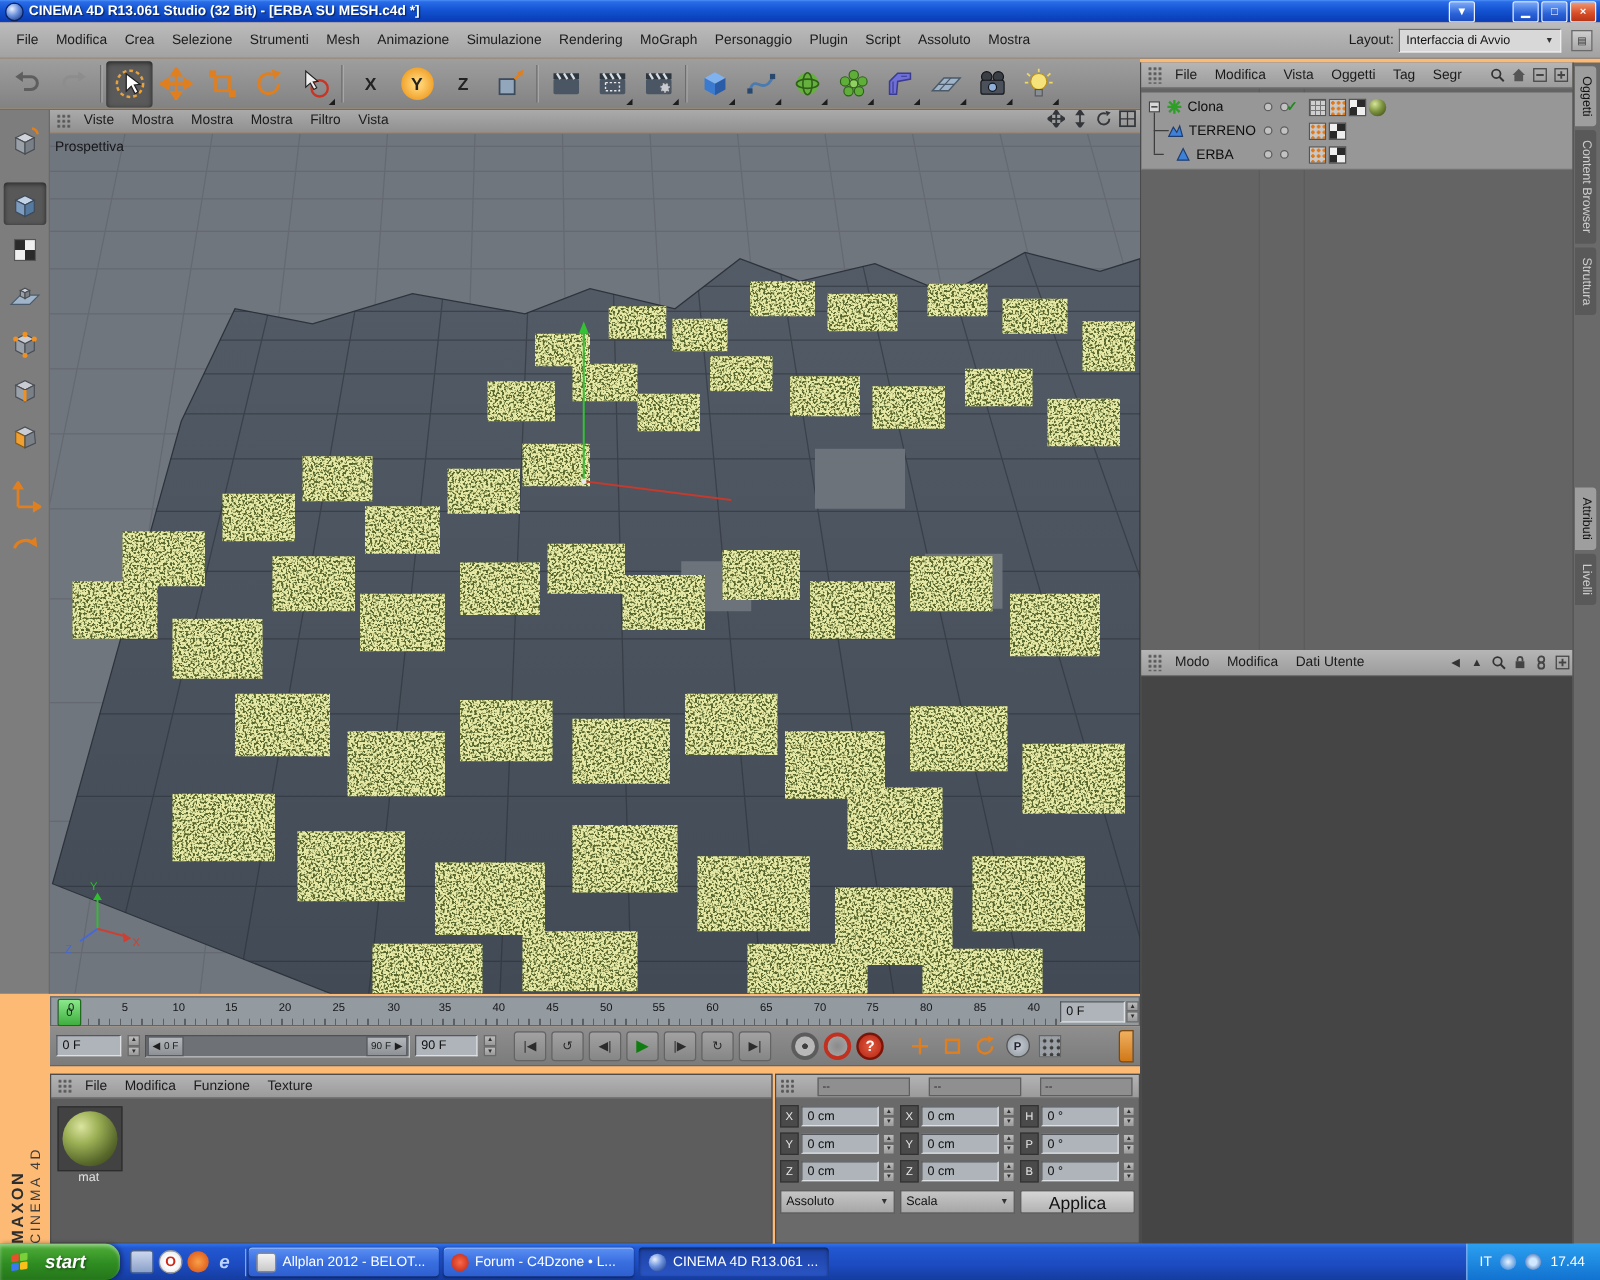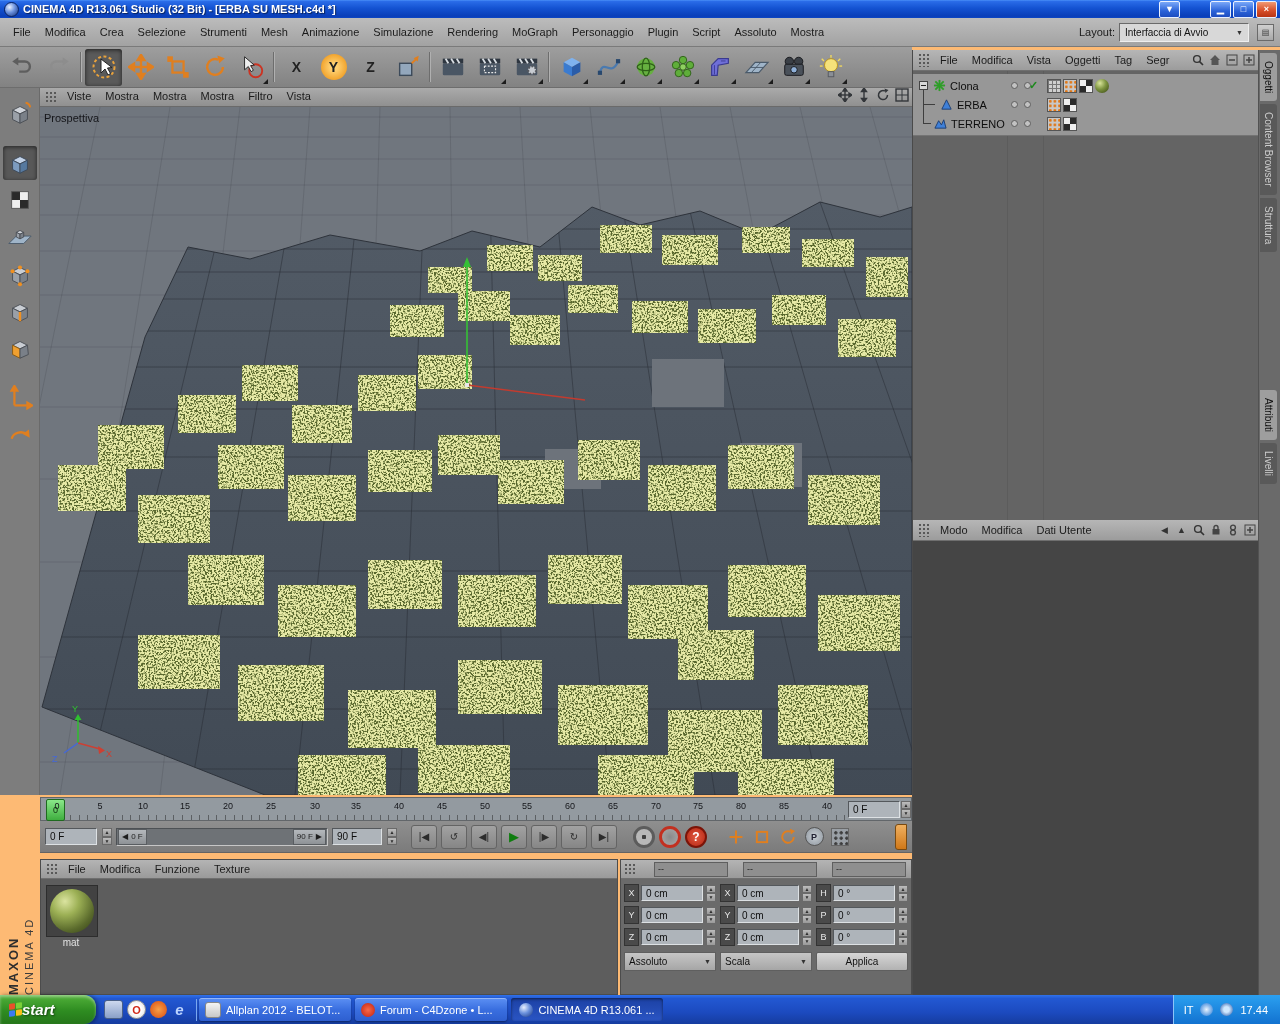--- a/index.html
+++ b/index.html
@@ -106,21 +106,21 @@
     font-size:9px;color:#222;display:flex;align-items:center;padding:0 3px;}
   .co-grid{display:flex;gap:4px;padding:5px 3px 0 3px;}
   .co-col{display:flex;flex-direction:column;gap:4px;width:94px;}
   .co-row{display:flex;align-items:center;gap:2px;}
   .clabel{width:13px;height:16px;background:#4a4a4a;color:#e8e8e8;font-size:9px;display:flex;align-items:center;
     justify-content:center;border:1px solid #333;flex:0 0 auto;}
   .cfield{flex:1;height:16px;}
   .co-dd{height:17px;background:linear-gradient(#c6c6c6,#a6a6a6);border:1px solid #5f5f5f;display:flex;align-items:center;
     justify-content:space-between;padding:0 4px;font-size:10px;margin-top:2px;gap:28px;}
   .apply-btn{height:17px;background:linear-gradient(#d6d6d6,#b2b2b2);border:1px solid #5f5f5f;border-radius:2px;
-    display:flex;align-items:center;justify-content:center;font-size:10px;margin-top:2px;}
+    display:flex;align-items:center;justify-content:center;font-size:14px;margin-top:2px;}
   
   #right-panel{left:912px;top:50px;width:346px;height:945px;background:#646464;border-left:1px solid #4a4a4a;box-sizing:border-box;}
   .rp-header{height:21px;box-sizing:border-box;display:flex;align-items:center;font-size:11px;color:#1b1b1b;
     background:linear-gradient(#b6b6b6,#9c9c9c);border-bottom:1px solid #6f6f6f;padding:0 2px;}
   .mini-ic{width:15px;height:15px;display:flex;align-items:center;justify-content:center;font-size:9px;color:#333;margin-left:2px;flex:0 0 auto;}
   #om-body{position:absolute;left:0;top:21px;width:346px;height:449px;background:#646464;overflow:hidden;}
   #om-rows{position:absolute;left:0;top:3px;width:346px;background:#979797;border-bottom:1px solid #747474;padding:2px 0;}
   .om-row{position:relative;height:19px;display:flex;align-items:center;font-size:11px;color:#0d0d0d;}
   .om-sep{position:absolute;top:0;width:1px;height:449px;background:#555;opacity:.55;}
   .expander{width:9px;height:9px;box-sizing:border-box;border:1px solid #444;background:#d8d8d8;position:relative;
@@ -146,21 +146,21 @@
   .vtab.active{background:#9e9e9e;color:#121212;}
   .vtab-gap{height:190px;}
   
   #maxon{left:0;top:859px;width:40px;height:136px;display:flex;justify-content:center;gap:2px;padding-top:6px;box-sizing:border-box;}
   .vert{writing-mode:vertical-rl;transform:rotate(180deg);color:#2e2e2e;letter-spacing:2px;}
   .vert.m{font-weight:bold;font-size:13px;}
   .vert.c{font-size:11px;color:#3c3c3c;}
   
   #taskbar{left:0;top:995px;width:1280px;height:29px;display:flex;align-items:center;
     background:linear-gradient(#3072ea 0%,#2258d2 12%,#1c4abf 60%,#153c9f 100%);}
-  #start-btn{width:96px;height:29px;border-radius:0 12px 12px 0;display:flex;align-items:center;gap:0;padding-left:9px;
+  #start-btn{width:96px;height:29px;border-radius:0 12px 12px 0;display:flex;align-items:center;gap:14px;padding-left:9px;
     box-sizing:border-box;background:linear-gradient(#52b13a,#2e8c21 55%,#25761a);
     box-shadow:inset 0 2px 3px rgba(255,255,255,.4),2px 0 4px rgba(0,0,0,.4);
     color:#fff;font-size:15px;font-style:italic;font-weight:bold;text-shadow:1px 1px 2px rgba(0,0,0,.5);flex:0 0 auto;}
   .flag{display:grid;grid-template-columns:6px 6px;grid-template-rows:6px 6px;gap:1px;transform:skewY(-8deg);}
   .flag i{border-radius:1px;}
   #quick-launch{display:flex;align-items:center;gap:4px;padding:0 8px;border-right:1px solid #7aa8f0;height:22px;}
   .ql{width:17px;height:17px;border-radius:3px;display:flex;align-items:center;justify-content:center;
     font-size:11px;font-weight:bold;color:#fff;}
   .task{width:152px;height:23px;margin:0 2px;border-radius:3px;box-sizing:border-box;
     background:linear-gradient(#5c90f4,#3a6fe0 50%,#2e5fd0);
@@ -896,43 +896,43 @@
               <span class="vdot"></span>
             </span>
           <span class="om-check">✓</span>
           <span class="tags">
             <span class="tag grid"></span>
             <span class="tag phong"></span>
             <span class="tag tex"></span>
             <span class="tag matl"></span>
           </span>
         </div>
-        <div class="om-row" style="padding-left:26px;">
+        <div class="om-row" style="padding-left:20px;">
           <span class="om-ic">
             <svg width="13" height="13" viewBox="0 0 14 14">
-                <polygon points="7,2 12,12 2,12" fill="#3f80d8" stroke="#1c3c70"></polygon>
+                <path d="M1 12 L5 4 L8 8.5 L10.5 3 L13 12 Z" fill="#3f80d8" stroke="#1c3c70"></path>
               </svg>
           </span>
-          <span>ERBA</span>
+          <span>TERRENO</span>
           <span class="vis-dots">
               <span class="vdot"></span>
               <span class="vdot"></span>
             </span>
           <span class="tags">
             <span class="tag phong"></span>
             <span class="tag tex"></span>
           </span>
         </div>
-        <div class="om-row" style="padding-left:20px;">
+        <div class="om-row" style="padding-left:26px;">
           <span class="om-ic">
             <svg width="13" height="13" viewBox="0 0 14 14">
-                <path d="M1 12 L5 4 L8 8.5 L10.5 3 L13 12 Z" fill="#3f80d8" stroke="#1c3c70"></path>
+                <polygon points="7,2 12,12 2,12" fill="#3f80d8" stroke="#1c3c70"></polygon>
               </svg>
           </span>
-          <span>TERRENO</span>
+          <span>ERBA</span>
           <span class="vis-dots">
               <span class="vdot"></span>
               <span class="vdot"></span>
             </span>
           <span class="tags">
             <span class="tag phong"></span>
             <span class="tag tex"></span>
           </span>
         </div>
         <div class="treeline" style="left:10px;top:16px;width:1px;height:33px;"></div>

